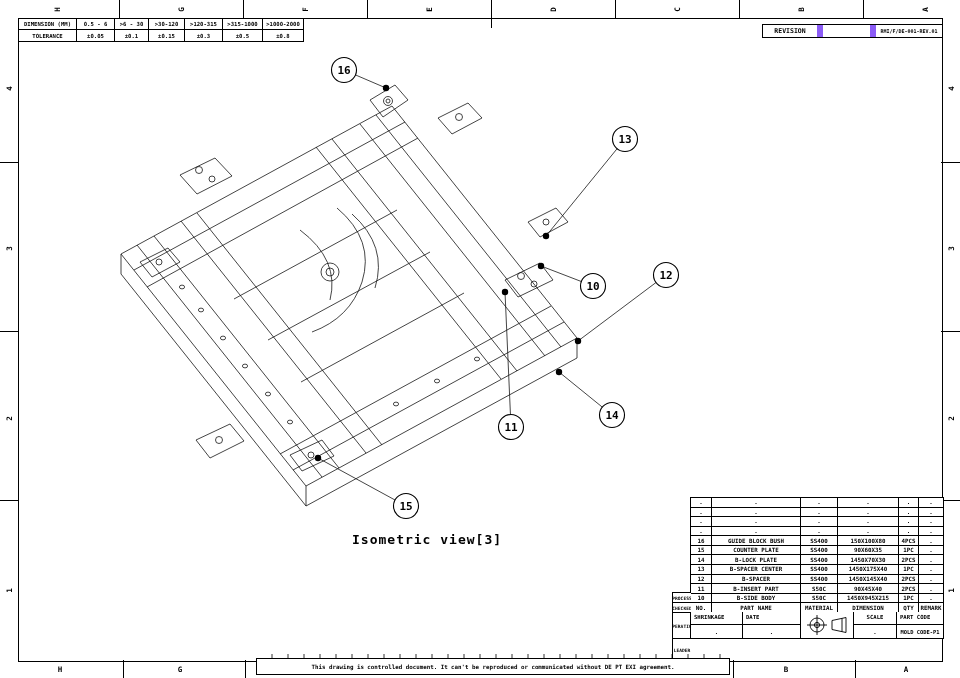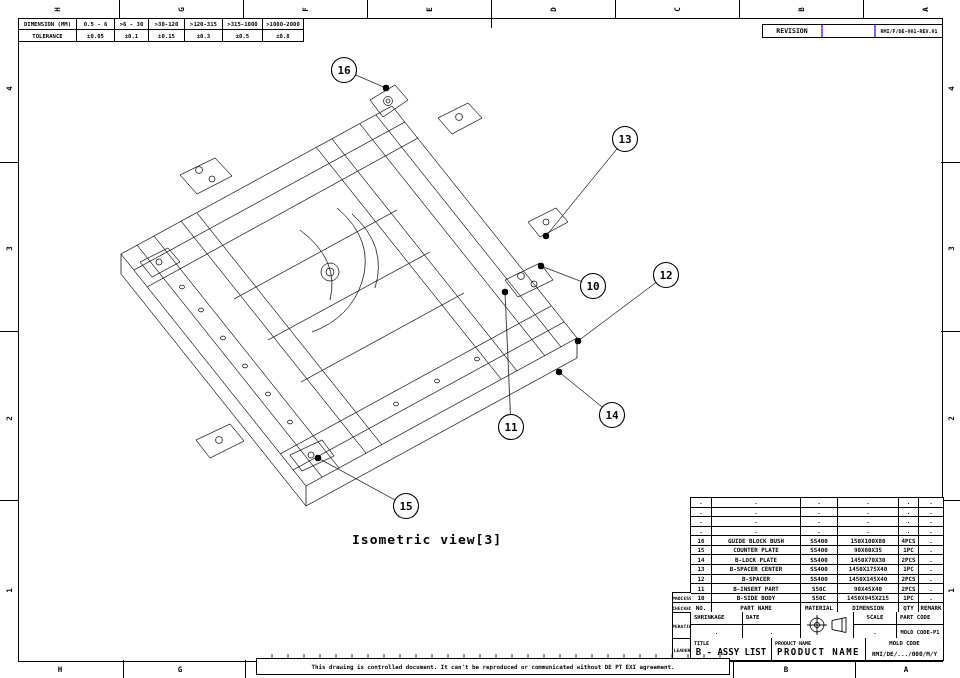--- a/index.html
+++ b/index.html
@@ -15,21 +15,21 @@
   
   #tol{left:18px;top:18px;display:grid;grid-template-columns:58px 38px 34px 36px 38px 40px 40px;
        grid-auto-rows:11px;border:1px solid #000;background:#fff;}
   #tol>div{border-right:1px solid #000;border-bottom:1px solid #000;display:flex;align-items:center;
        justify-content:center;font:bold 5.6px "DejaVu Sans Mono",monospace;white-space:nowrap;overflow:hidden;}
   #tol>div:nth-child(7n){border-right:none;}
   #tol>div:nth-child(n+8){border-bottom:none;}
   
   #rev{left:762px;top:24px;width:179px;height:12px;border:1px solid #000;display:grid;
        grid-template-columns:60px 53px 66px;background:#fff;}
-  #rev>div{border-right:2px solid #8b5cf6;display:flex;align-items:center;justify-content:center;
+  #rev>div{border-right:6px solid #8b5cf6;display:flex;align-items:center;justify-content:center;
        font:bold 6.5px "DejaVu Sans Mono",monospace;white-space:nowrap;overflow:hidden;}
   #rev>div:last-child{border-right:none;font-size:5px;}
   
   #pt{left:690px;top:497px;width:252px;height:115px;display:grid;
       grid-template-columns:21px 89px 37px 61px 20px 24px;grid-auto-rows:1fr;border:1px solid #000;background:#fff;}
   #pt>div{border-right:1px solid #000;border-bottom:1px solid #000;display:flex;align-items:center;
       justify-content:center;font:bold 5.8px "DejaVu Sans Mono",monospace;white-space:nowrap;overflow:hidden;}
   #pt>div:nth-child(6n){border-right:none;}
   #pt>div:nth-child(n+67){border-bottom:none;}
   
@@ -358,34 +358,20 @@
       <span class="banddiv"></span>
       <span class="bandval">.</span>
     </div>
     <div>
       <span class="bandlbl">PART CODE</span>
       <span class="banddiv"></span>
       <span class="bandval" style="font-size:5.4px;">MOLD CODE-P1</span>
     </div>
   </div>
 
-  <div class="abs" id="tband">
-    <div>
-      <span class="tsmall">TITLE</span>
-      <span class="tbig">B - ASSY LIST</span>
-    </div>
-    <div>
-      <span class="tsmall">PRODUCT NAME</span>
-      <span class="tbig" style="letter-spacing:1.5px;">PRODUCT NAME</span>
-    </div>
-    <div>
-      <span class="tsmall" style="left:0;width:100%;text-align:center;font-size:5.6px;">MOLD CODE</span>
-      <span class="tbig" style="font-size:6px;">RMI/DE/.../000/M/Y</span>
-    </div>
-  </div>
 
   <div class="abs" id="disc">
     <span>This drawing is controlled document. It can't be reproduced or communicated without DE PT EXI agreement.</span>
   </div>
 
   <svg class="abs" style="left:256px;top:654px;" width="472" height="5">
     <g stroke="#000" stroke-width="0.8">
       <line x1="0" y1="4.5" x2="472" y2="4.5"></line>
       <line x1="16" y1="0" x2="16" y2="5"></line>
         <line x1="32" y1="0" x2="32" y2="5"></line>

